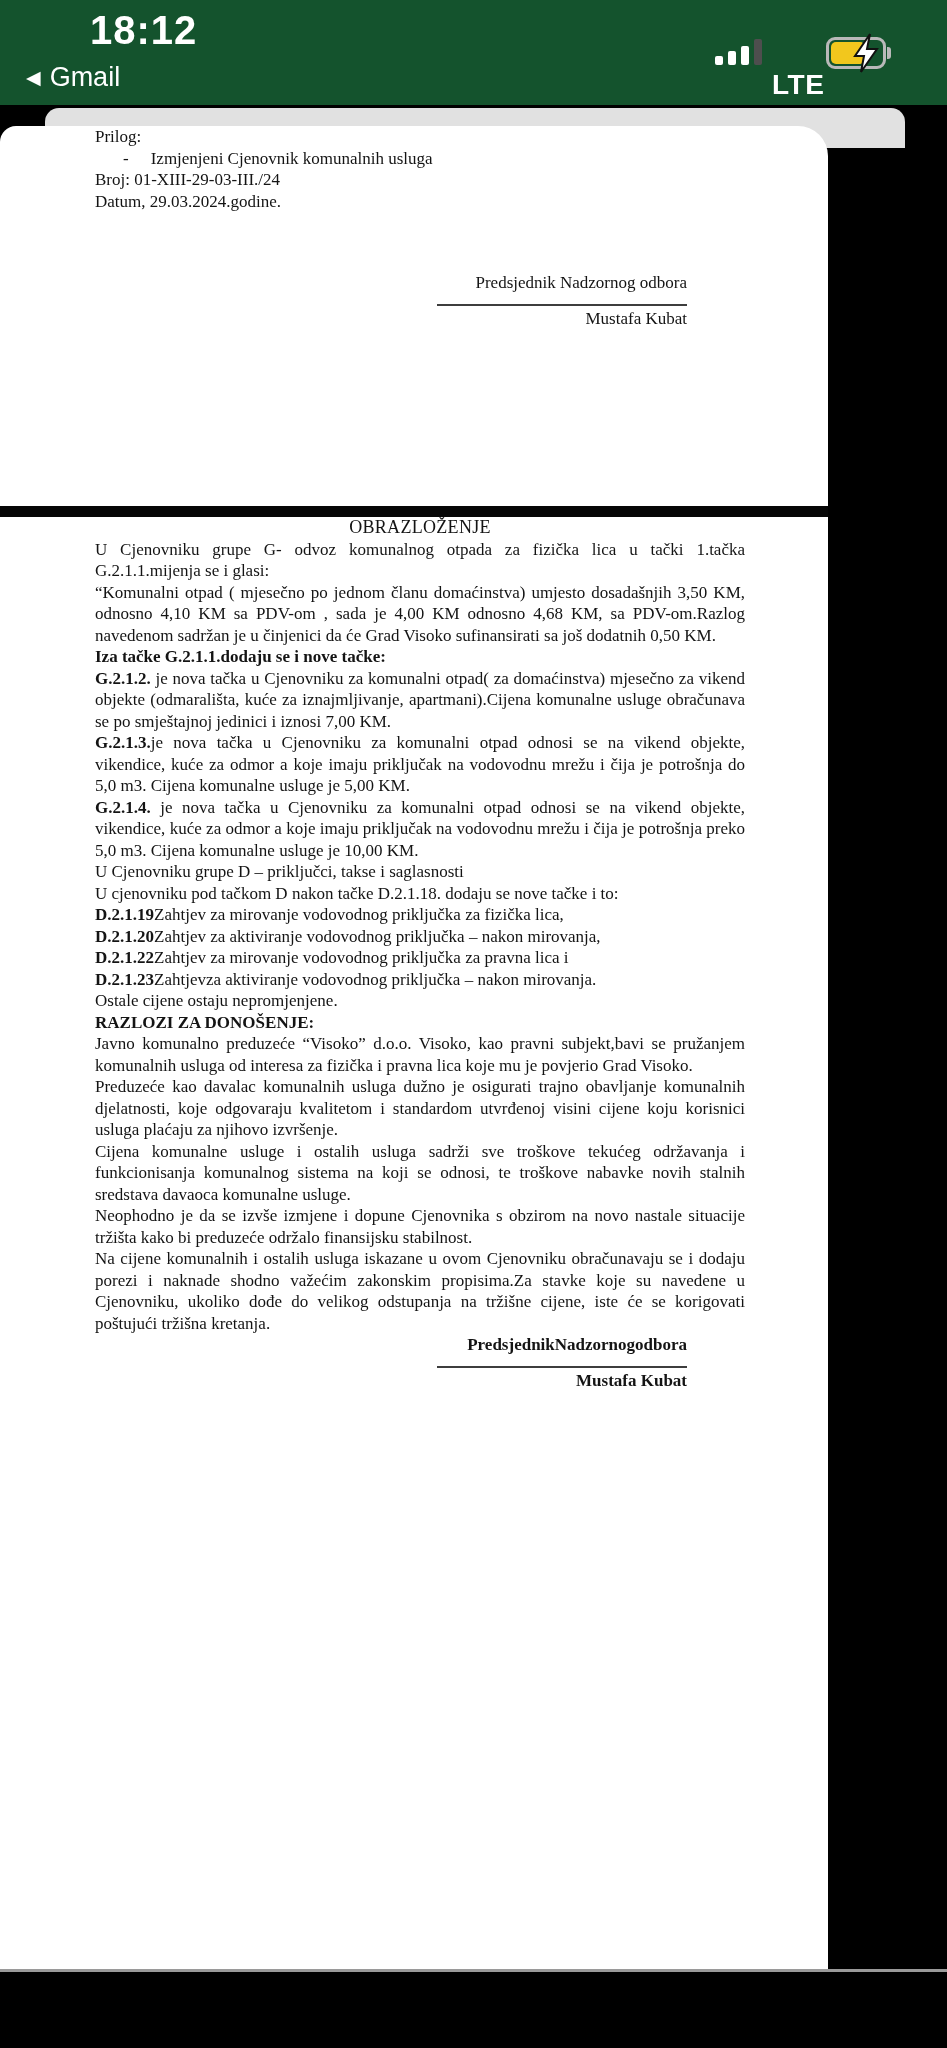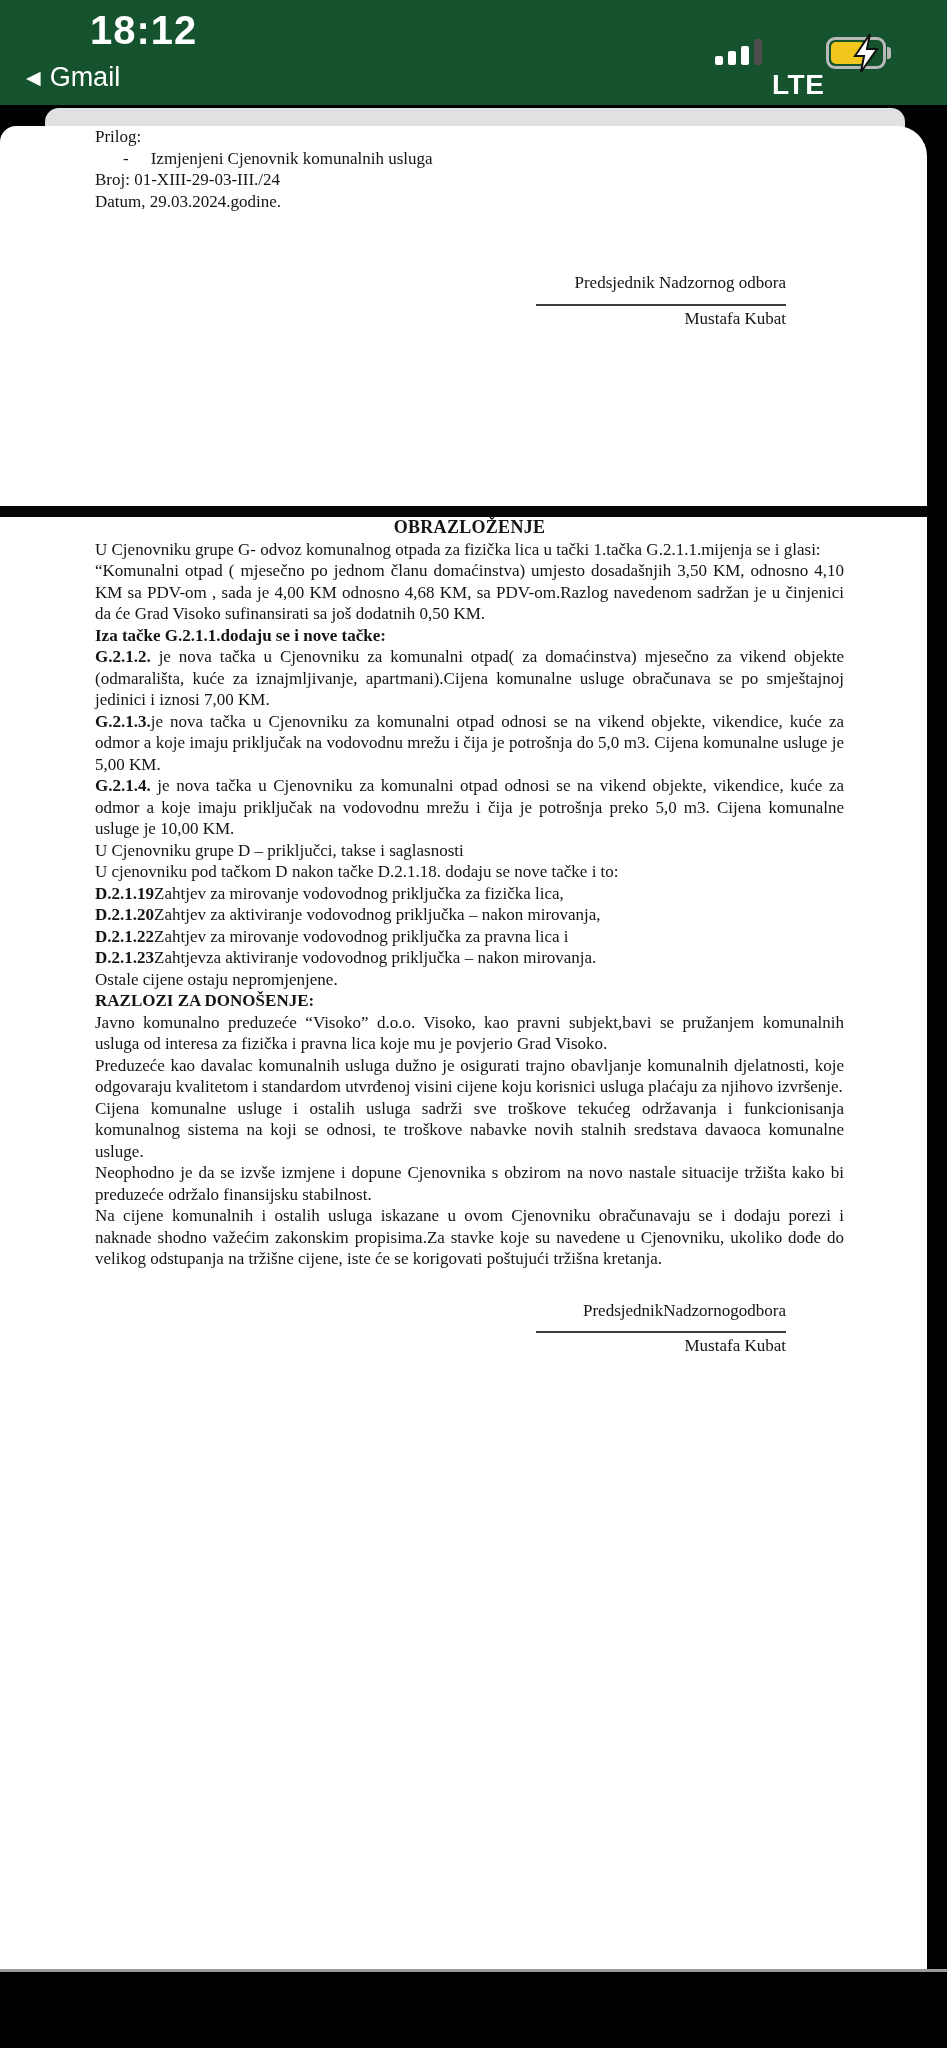--- a/index.html
+++ b/index.html
@@ -24,45 +24,45 @@
            border-radius:9px;}
   .battery .fill{position:absolute;left:2px;top:2px;width:34px;height:22px;border-radius:5px;}
   .battery .nub{position:absolute;right:-8px;top:7px;width:4px;height:12px;border-radius:0 3px 3px 0;background:#b9b9b9;}
   .bolt{position:absolute;left:22px;top:-7px;width:30px;height:40px;z-index:2;}
   
   .dashrow{position:absolute;left:72px;right:14px;top:94px;height:5px;z-index:1;
            background:repeating-linear-gradient(90deg,#3c3c3c 0 10px,transparent 10px 23px);}
   
   .graycard{position:absolute;left:45px;top:108px;width:860px;height:40px;background:#e1e1e1;
             border-radius:14px 14px 0 0;z-index:2;}
-  .page{position:absolute;left:0;top:126px;width:927px;height:1843px;background:#fff;
+  .page{position:absolute;left:0;top:126px;width:828px;height:1843px;background:#fff;
         border-radius:16px 30px 0 0;z-index:3;color:#141414;
         padding:0 83px 4px 95px;box-sizing:border-box;font-size:17px;line-height:21.5px;}
   .bottomline{position:absolute;left:0;top:1969px;width:947px;height:3px;background:#9a9a9a;z-index:4;}
   
   .page p{margin:0;text-align:justify;}
   .prilog{margin-top:24px;text-align:left !important;}
   .bullet{display:flex;text-align:left !important;}
   .bullet .dash{margin-left:28px;}
   .bullet .btxt{margin-left:22px;}
   .broj{margin-top:96px;text-align:left !important;}
   .datum{text-align:center;}
   .sigblock{width:250px;margin-left:auto;margin-right:58px;text-align:right;}
   .sig1{margin-top:60px;}
   .sigline{border-bottom:2px solid #3d3d3d;margin-top:10px;}
   .signame{margin-top:2px;}
   .divider{height:11px;background:#060606;margin:177px -83px 0 -95px;}
-  .obraz{margin-top:200px;text-align:center !important;font-weight:700;font-size:18px;letter-spacing:0.3px;}
+  .obraz{margin-top:200px;text-align:center !important;font-weight:400;font-size:18px;letter-spacing:0.3px;}
   .pintro{margin-top:15px;}
   .iza{margin-top:32px;font-weight:700;text-align:left;}
   .dgroup{margin-top:50px;text-align:left !important;}
   .dline{text-align:left !important;}
   .razlozi{margin-top:16px;font-weight:700;text-align:left !important;}
   .ostale{text-align:left !important;}
-  .sig2{margin-top:30px;}
+  .sig2{font-weight:bold;}
   b{font-weight:700;}
 </style>
 </head>
 <body>
 
 <div class="statusbar">
   <div class="time">18:12</div>
   <div class="back">
     <span class="tri">◀</span>
     <span>Gmail</span>

